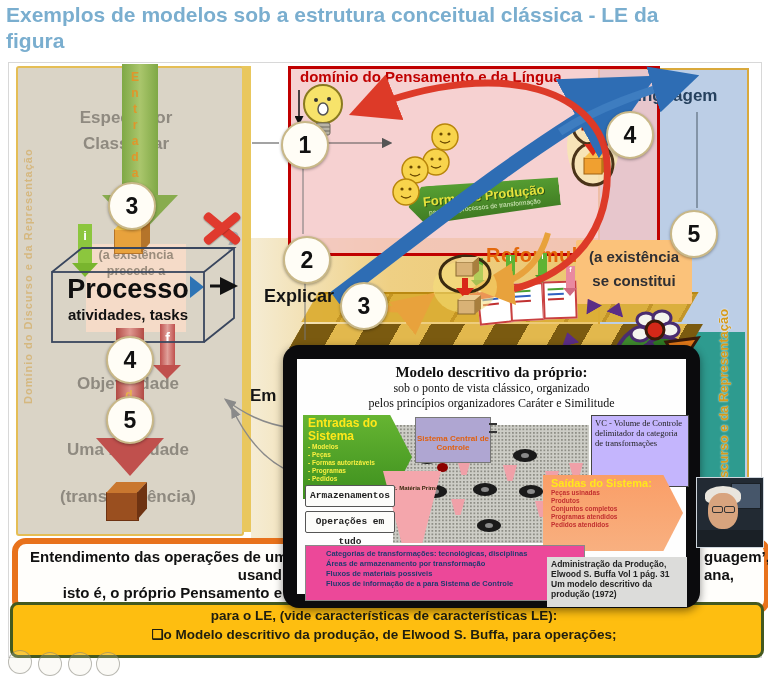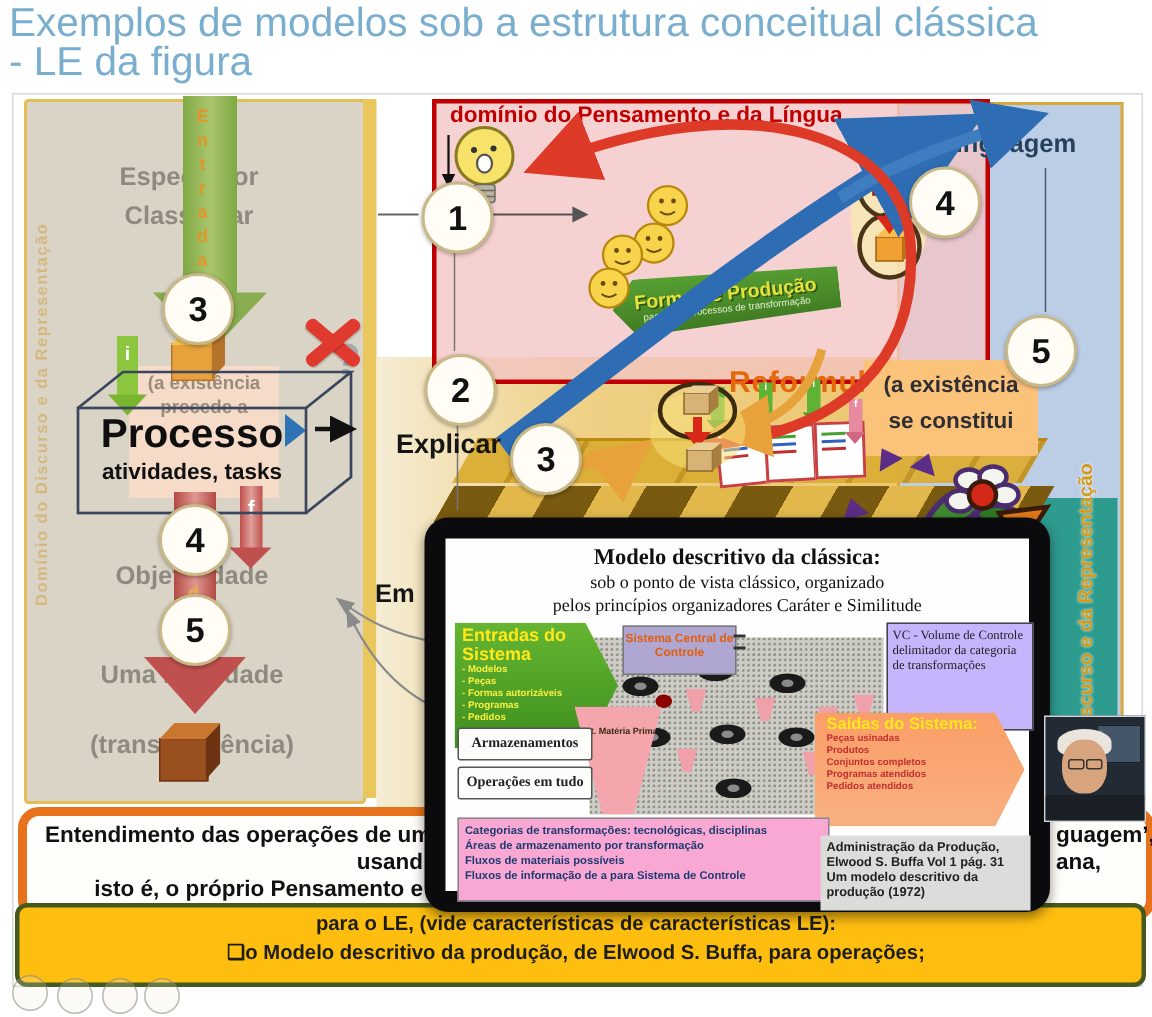--- a/index.html
+++ b/index.html
@@ -1,20 +1,20 @@
 <!DOCTYPE html>
 <html><head>
 <meta charset="utf-8">
 <style>
   html,body{margin:0;padding:0;background:#fff;}
   #stage{position:relative;width:768px;height:678px;background:#fff;overflow:hidden;
          font-family:"Liberation Sans",sans-serif;}
   .abs{position:absolute;}
   
-  .pgtitle{left:6px;top:2px;width:700px;font-size:27px;line-height:26px;color:#7aaecf;font-weight:400;}
+  .pgtitle{left:6px;top:2px;width:700px;font-size:21px;line-height:26px;color:#7aaecf;font-weight:700;}
   
   .slide{left:8px;top:62px;width:752px;height:594px;background:#fff;border:1px solid #d8d8d8;}
   
   .leftpanel{left:16px;top:66px;width:224px;height:466px;background:#dad4c6;border:2px solid #e5be55;border-radius:3px;}
   .goldstrip{left:242px;top:66px;width:9px;height:466px;background:#e9c75d;}
   .band{left:251px;top:238px;width:461px;height:302px;background:linear-gradient(90deg,#f5ecd4 0%,#efd084 30%,#eac266 100%);}
   .pinkbox{left:288px;top:66px;width:366px;height:184px;background:rgba(244,196,196,.78);border:3px solid #c00000;z-index:2;}
   .bluecol{left:598px;top:68px;width:147px;height:464px;background:#bccee6;border:2px solid #d9a93c;z-index:1;}
   .tealshape{left:688px;top:332px;width:57px;height:180px;background:#2e9b8f;border-radius:10px 0 0 10px;z-index:2;}
   
@@ -88,40 +88,40 @@
           box-shadow:0 3px 8px rgba(0,0,0,.45);}
   .screen{left:297px;top:359px;width:389px;height:235px;background:#fefefe;z-index:21;font-family:"Liberation Serif",serif;}
   .scr{position:absolute;}
   .ttl{left:0;top:5px;width:100%;text-align:center;font-size:15px;font-weight:bold;color:#111;}
   .sub{left:0;width:100%;text-align:center;font-size:12px;color:#111;}
   .greenbox{left:6px;top:56px;width:104px;height:82px;background:linear-gradient(#66b532,#3d8f1e);
      clip-path:polygon(0 0,80% 0,100% 50%,80% 100%,0 100%);padding:2px 0 0 5px;font-family:"Liberation Sans",sans-serif;}
   .greenbox .h{font-size:12px;font-weight:bold;color:#ffe81a;line-height:13px;width:80px;}
   .greenbox .it{font-size:6.5px;font-weight:bold;color:#f8f040;line-height:8px;}
   .lavbox{left:118px;top:58px;width:74px;height:28px;background:#afa6d2;border:1px solid #777;
-     font:bold 8px "Liberation Sans",sans-serif;color:#e06010;text-align:center;padding-top:3px;}
+     font:bold 8px "Liberation Sans",sans-serif;color:#e06010;text-align:center;padding-top:16px;}
   .brownbox{left:200px;top:50px;width:80px;height:38px;background:#ba6a4e;border:1px solid #8a4530;
      font:bold 8.5px "Liberation Sans",sans-serif;color:#ffc82e;text-align:center;padding-top:3px;}
   .vcbox{left:294px;top:56px;width:90px;height:66px;background:#c4b5fd;border:1px solid #444;
      font-size:8.5px;color:#222;padding:2px 3px;line-height:10px;}
   .grain{left:96px;top:66px;width:196px;height:118px;background-color:#cdcdc6;
      background-image:radial-gradient(circle at 1px 1px,#8e8e86 .8px,transparent 1px);background-size:3.5px 3.5px;}
   .machine{width:24px;height:13px;background:#1a1a1a;border-radius:50%;}
   .machine:after{content:"";position:absolute;left:8px;top:4px;width:8px;height:5px;border-radius:50%;background:#8a8a8a;}
   .funnel{background:#f0a0a8;clip-path:polygon(0 0,100% 0,68% 100%,32% 100%);}
   .bigfunnel{left:86px;top:112px;width:58px;height:58px;background:#f4a6ac;clip-path:polygon(0 0,100% 0,68% 100%,32% 100%);
      font:bold 6px "Liberation Sans",sans-serif;color:#3a2a10;text-align:center;padding-top:14px;}
   .wbox{width:88px;height:20px;background:#fcfcfa;border:1.2px solid #555;border-radius:2px;
-     font-size:9.5px;font-weight:bold;color:#222;text-align:center;line-height:20px;}
+     font-size:9.5px;font-weight:bold;color:#222;text-align:center;line-height:20px;font-family:Liberation Mono, monospace;}
   .salbox{left:246px;top:116px;width:132px;height:74px;background:linear-gradient(#fa9e67,#f8b080);
      clip-path:polygon(0 0,86% 0,100% 50%,86% 100%,0 100%);padding:2px 0 0 8px;font-family:"Liberation Sans",sans-serif;}
   .salbox .h{font-size:11px;font-weight:bold;color:#ffe81a;}
   .salbox .it{font-size:6.5px;font-weight:bold;color:#c23030;line-height:8px;}
-  .tealbox{left:8px;top:186px;width:238px;height:48px;background:#f9a8d4;border:1px solid #888;
-     font:bold 7.5px "Liberation Sans",sans-serif;color:#203a70;padding:3px 4px;line-height:10px;}
+  .tealbox{left:8px;top:186px;width:238px;height:48px;background:#ec4899;border:1px solid #888;
+     font:bold 7.5px "Liberation Sans",sans-serif;color:#203a70;padding:3px 20px;line-height:10px;}
   .refbox{left:250px;top:198px;width:132px;height:46px;background:#dcdcda;
      font:bold 8.5px "Liberation Sans",sans-serif;color:#222;padding:2px 4px;line-height:10px;}
   
   .bar1{left:12px;top:538px;width:746px;height:64px;background:#fffefb;border:6px solid #e8721c;border-radius:14px;z-index:10;}
   .b1l{left:30px;top:548px;width:252px;text-align:right;font-size:15px;font-weight:bold;color:#111;line-height:18px;z-index:11;white-space:nowrap;}
   .b1r{left:704px;top:548px;width:52px;text-align:left;font-size:15px;font-weight:bold;color:#111;line-height:18px;z-index:11;}
   .bar2{left:10px;top:602px;width:748px;height:50px;background:#febe10;border:3px solid #44591f;border-radius:8px;z-index:10;}
   .b2t{left:10px;width:748px;text-align:center;font-size:13.5px;font-weight:bold;color:#1e1e10;z-index:11;}
   
   .webcam{left:696px;top:477px;width:66px;height:69px;background:#222a33;z-index:30;overflow:hidden;border:1px solid #cfd6dd;}
@@ -385,21 +385,21 @@
     <div>guagem’,</div>
     <div>ana,</div>
   </div>
 
   <div class="abs bar2"></div>
   <div class="abs b2t" style="top:608px;">para o LE, (vide características de características LE):</div>
   <div class="abs b2t" style="top:626px;">❑o Modelo descritivo da produção, de Elwood S. Buffa, para operações;</div>
 
   <div class="abs tablet"></div>
   <div class="abs screen">
-    <div class="scr ttl">Modelo descritivo da clássica:</div>
+    <div class="scr ttl">Modelo descritivo da próprio:</div>
     <div class="scr sub" style="top:22px;">sob o ponto de vista clássico, organizado</div>
     <div class="scr sub" style="top:37px;">pelos princípios organizadores Caráter e Similitude</div>
 
     <div class="scr grain">
       <div class="scr machine" style="left:22px;top:26px;"></div>
       <div class="scr machine" style="left:72px;top:16px;"></div>
       <div class="scr machine" style="left:120px;top:24px;"></div>
       <div class="scr machine" style="left:30px;top:60px;"></div>
       <div class="scr machine" style="left:80px;top:58px;"></div>
       <div class="scr machine" style="left:126px;top:60px;"></div>

